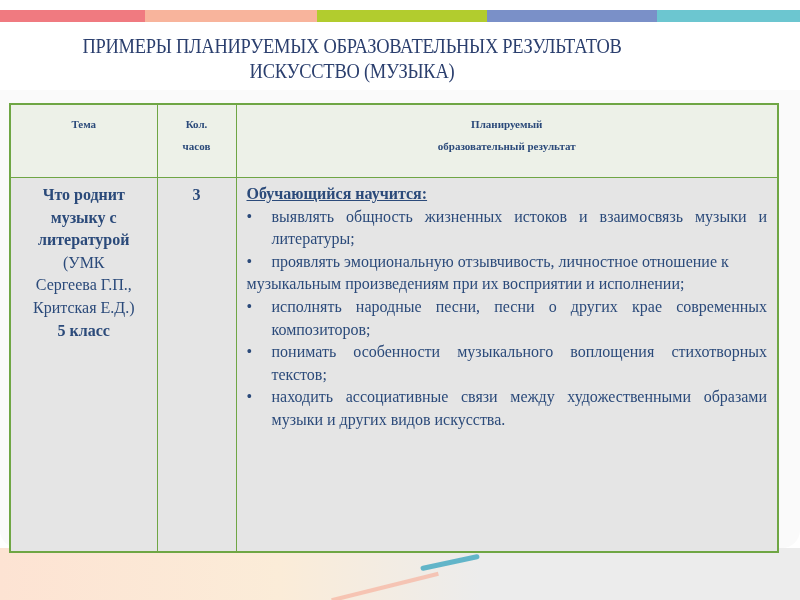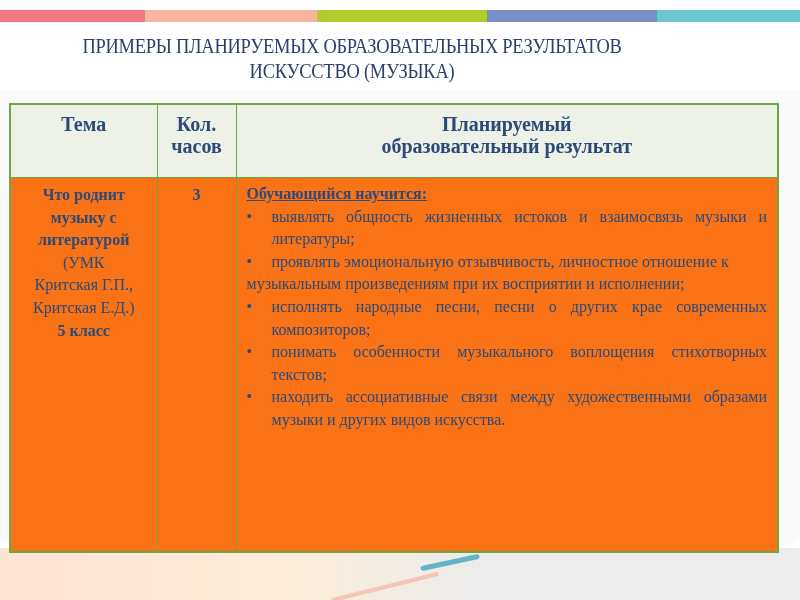--- a/index.html
+++ b/index.html
@@ -33,22 +33,22 @@
     transform:rotate(-14deg); opacity:.7;
   }
   table.main {
     position:absolute; left:9px; top:103px; width:768px;
     border-collapse:collapse; table-layout:fixed;
     border:2px solid #6fa644;
   }
   table.main td, table.main th {
     border:1.5px solid #6fa644; vertical-align:top; color:#2b4a7a;
   }
-  th { background:#edf1e8; font-weight:bold; font-size:20px; line-height:22px; padding:8px 4px 0 4px; height:64px; }
-  td { background:#f97316; font-size:16px; line-height:22.6px; }
+  th { background:#edf1e8; font-weight:bold; font-size:11px; line-height:22px; padding:8px 4px 0 4px; height:64px; }
+  td { background:#e5e5e5; font-size:16px; line-height:22.6px; }
   td.topic { text-align:center; padding:6px 4px; }
   td.hours { text-align:center; font-weight:bold; padding:6px 4px; }
   td.result { padding:5px 10px 5px 10px; height:363px; text-align:justify; }
   .b { font-weight:bold; }
   .lead { font-weight:bold; text-decoration:underline; }
   ul { list-style:none; padding:0; margin:0; }
   li { position:relative; padding-left:25px; text-align:justify; }
   li .dot { position:absolute; left:0; top:0; }
   .plain { text-align:justify;font-family:Liberation Serif, serif; }
 </style>
@@ -90,21 +90,21 @@
       <div>Планируемый</div>
       <div>образовательный результат</div>
     </th>
   </tr>
   <tr>
     <td class="topic">
       <div class="b">Что роднит</div>
       <div class="b">музыку с</div>
       <div class="b">литературой</div>
       <div>(УМК</div>
-      <div>Критская Г.П.,</div>
+      <div>Сергеева Г.П.,</div>
       <div>Критская Е.Д.)</div>
       <div class="b">5 класс</div>
     </td>
     <td class="hours">
       <span>3</span>
     </td>
     <td class="result">
       <div class="lead">Обучающийся научится:</div>
       <ul>
         <li><span class="dot">•</span><span>выявлять общность жизненных истоков  и взаимосвязь музыки и литературы;</span></li>

